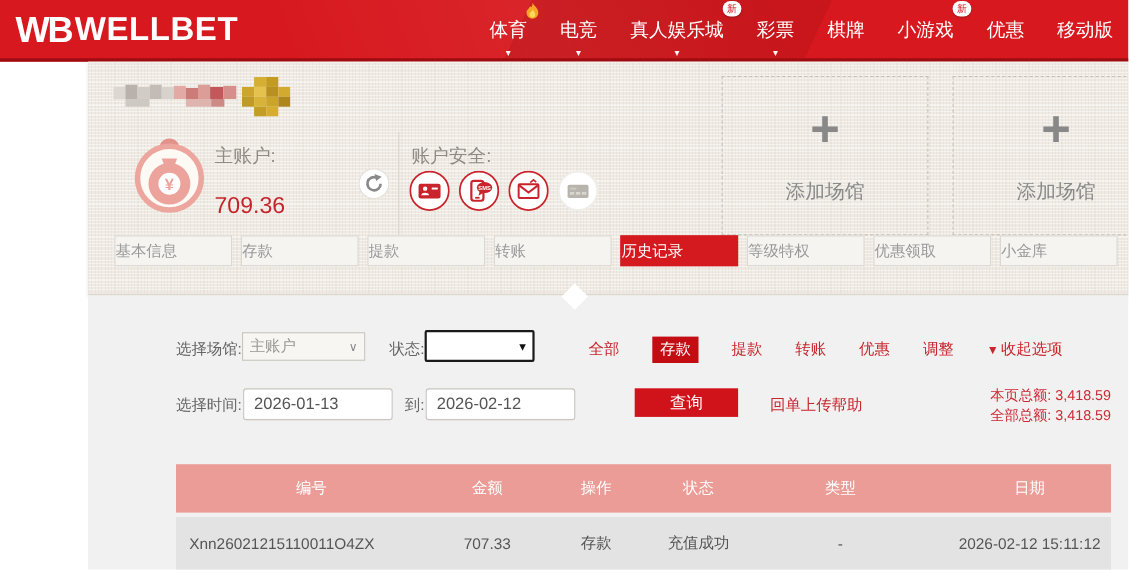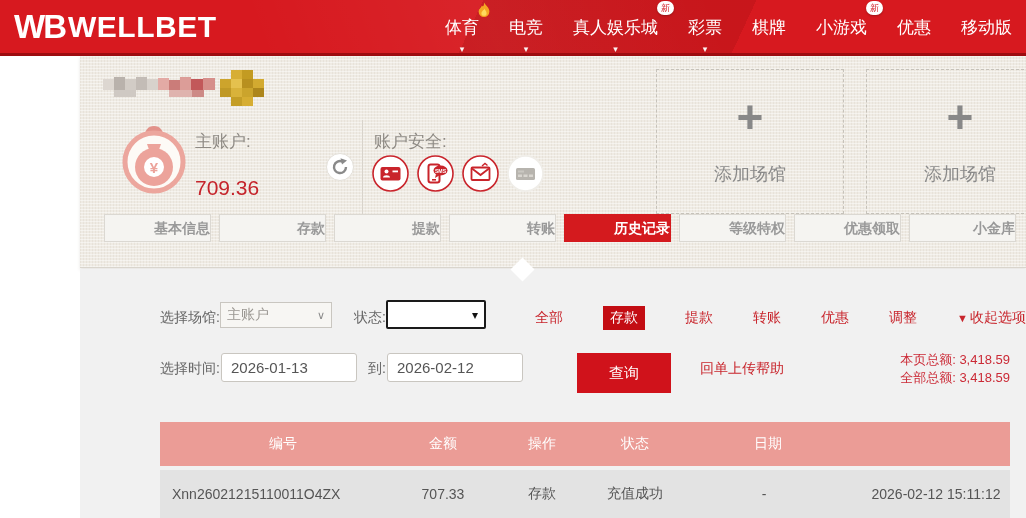--- a/index.html
+++ b/index.html
@@ -41,50 +41,50 @@
   .sec-icon { width:37px; height:37px; cursor:pointer; }
 
   .add-venue { position:absolute; top:13px; width:188px; height:145px; border:1px dashed #c6c2ba; color:#8a8a8a;
     text-align:center; cursor:pointer; }
   .add-venue.box1 { left:576px; }
   .add-venue.box2 { left:786px; }
   .add-plus { display:block; margin-top:24px; font-size:46px; line-height:46px; font-weight:bold; color:#888; }
   .add-label { display:block; margin-top:22px; font-size:18px; color:#8a8a8a; }
 
   .tabs { position:absolute; left:24px; top:158px; display:flex; gap:8px; }
-  .tab { width:107px; height:28px; line-height:26px; text-align:right; font-size:14px; color:#999;
-    background:#f5f4f1; border:1px solid #dbd8d2; cursor:pointer;font-weight:bold; }
+  .tab { width:107px; height:28px; line-height:26px; text-align:left; font-size:14px; color:#999;
+    background:#f5f4f1; border:1px solid #dbd8d2; cursor:pointer; }
   .tab.active { background:#d41a1e; border-color:#d41a1e; color:#fff; }
 
   .pointer-diamond { position:absolute; left:514px; top:261px; width:17px; height:17px; background:#fff; transform:rotate(45deg); z-index:5; }
 
   
   .history-area { position:absolute; left:80px; top:269px; width:946px; height:249px; background:#f1f1f1; }
   .flt-label { position:absolute; font-size:14px; color:#666; }
   .lbl-venue { left:80px; top:40px; }
   .lbl-status { left:274px; top:40px; }
   .lbl-date { left:80px; top:91px;text-align:right; }
   .lbl-to { left:288px; top:91px; }
   .select-box { position:absolute; display:flex; align-items:center; justify-content:space-between; cursor:pointer; }
   .venue-select { left:140px; top:33px; width:112px; height:26px; background:#f7f6f3; border:1px solid #c9c6c0; padding:0 6px; }
   .venue-select .sel-text { font-size:14px; color:#9a9792; }
   .venue-select .sel-chevron { font-size:11px; color:#8a8a8a; }
   .status-select { left:306px; top:31px; width:100px; height:29px; background:#fff; border:2px solid #1a1a1a; border-radius:2px; padding:0 6px; }
   .status-select .sel-chevron { font-size:12px; color:#111; margin-left:auto; }
-  .type-row { position:absolute; left:455px; top:37px; display:flex; gap:40px; align-items:center; }
+  .type-row { position:absolute; left:455px; top:37px; display:flex; gap:30px; align-items:center; }
   .type-opt { font-size:14px; color:#c8252c; cursor:pointer; white-space:nowrap; }
   .type-opt.active { background:#c30d13; color:#fff; padding:3px 7px; }
   .collapse-opt { font-size:14px; color:#c8252c; cursor:pointer; white-space:nowrap; }
   .collapse-opt .arrow { font-size:11px; margin-right:2px; }
 
   .date-input { position:absolute; top:84px; width:136px; height:29px; background:#fff; border:1px solid #c9c6c0; border-radius:3px;
     padding:0 9px; font-size:15px; color:#555; font-family:Liberation Sans, sans-serif; }
   .date-from { left:141px; }
   .date-to { left:307px; }
-  .search-btn { position:absolute; left:497px; top:84px; width:94px; height:40px; background:#d0121b; color:#fff;
+  .search-btn { position:absolute; left:497px; top:84px; width:94px; height:26px; background:#d0121b; color:#fff;
     border:none; font-size:15px; cursor:pointer; font-family:"Liberation Sans","DejaVu Sans",sans-serif; }
   .receipt-help { position:absolute; left:620px; top:91px; font-size:14px; color:#c8252c; text-decoration:none; cursor:pointer; }
   .totals { position:absolute; right:16px; top:82px; text-align:right; font-size:13px; color:#cb2a36; line-height:18px; }
 
   .hist-table { position:absolute; left:80px; top:153px; width:850px; }
   .t-row { display:flex; align-items:center; }
   .t-head { height:44px; background:#eb9c96; color:#fff; font-size:14px; }
   .t-data { height:48px; background:#e3e3e3; color:#555; font-size:14px; margin-top:4px; }
   .c1 { width:218px; } .c2 { width:102px; } .c3 { width:96px; } .c4 { width:90px; } .c5 { width:168px; } .c6 { width:176px; }
   .cell { text-align:center;padding-left:28px; }
@@ -298,20 +298,21 @@
       <div><span>全部总额:</span>
         <span>3,418.59</span></div>
     </div>
 
     <div class="hist-table">
       <div class="t-row t-head">
         <div class="cell c1">编号</div>
         <div class="cell c2">金额</div>
         <div class="cell c3">操作</div>
         <div class="cell c4">状态</div>
+        <div class="cell c5">类型</div>
         <div class="cell c6">日期</div>
       </div>
       <div class="t-row t-data">
         <div class="cell c1">Xnn26021215110011O4ZX</div>
         <div class="cell c2">707.33</div>
         <div class="cell c3">存款</div>
         <div class="cell c4">充值成功</div>
         <div class="cell c5">-</div>
         <div class="cell c6">2026-02-12 15:11:12</div>
       </div>

